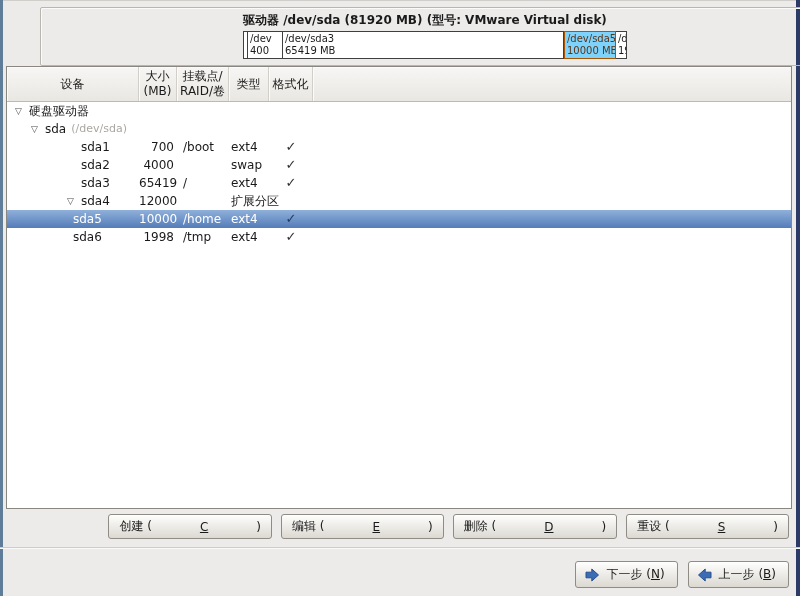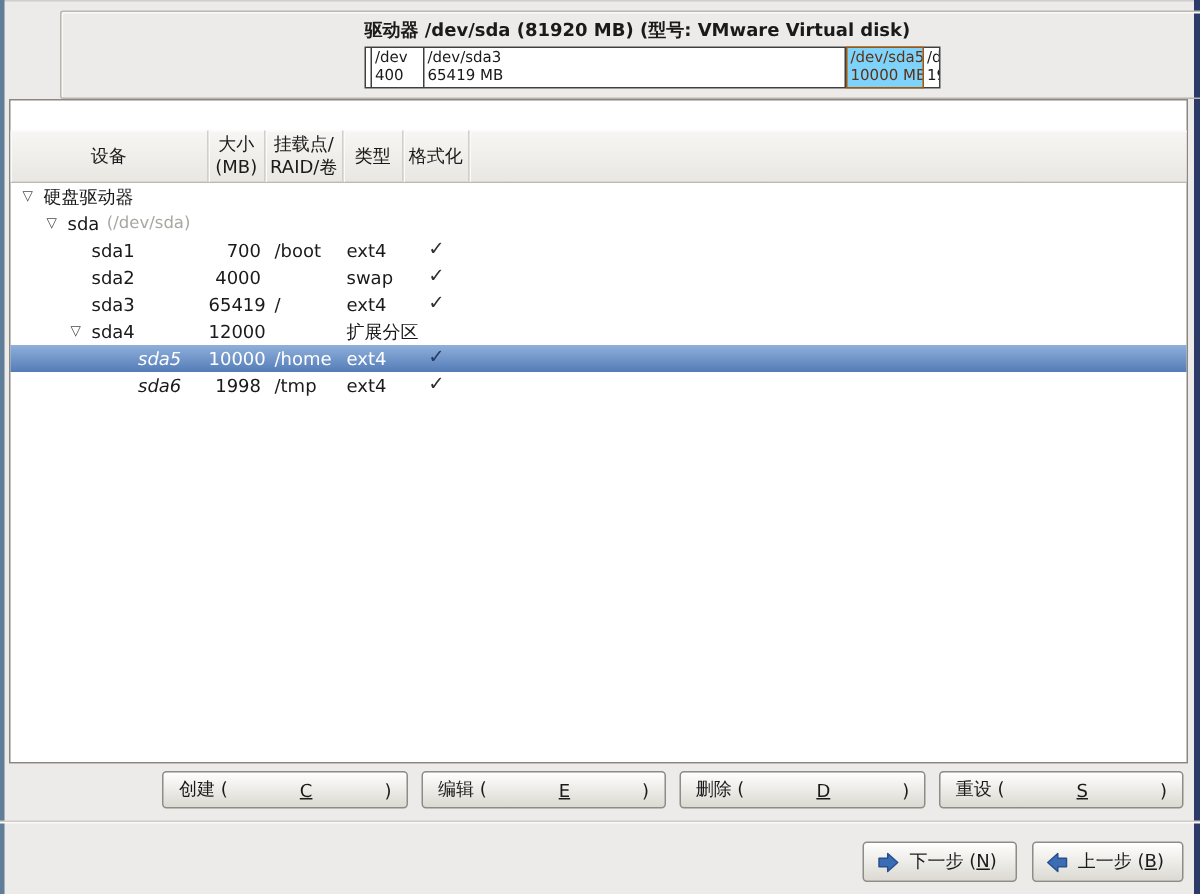--- a/index.html
+++ b/index.html
@@ -33,40 +33,40 @@
   .seg-sda2{width:35px;}
   .seg-sda3{flex:1;}
   .seg-sda5{width:52px;background:#7dd3fc;border:1px solid #a85400;color:#5c3317;margin:-1px 0;height:28px;}
   .seg-sda6{width:10px;border-right:none;}
 
   
   .ptable{
     position:absolute;left:6px;top:66px;width:786px;height:443px;
     background:#ffffff;border:1px solid #8a8781;box-sizing:border-box;
   }
-  .thead{display:flex;height:34px;background:linear-gradient(#f7f6f4,#e9e7e2);border-bottom:1px solid #bdbab4;margin-top:20px;}
+  .thead{display:flex;height:34px;background:linear-gradient(#f7f6f4,#e9e7e2);border-bottom:1px solid #bdbab4;}
   .th{
     display:flex;flex-direction:column;justify-content:center;align-items:center;
     border-right:1px solid #d2cfc9;box-shadow:inset 1px 1px 0 #fbfbfa;
     line-height:15px;box-sizing:border-box;flex:none;
   }
   .w-device{width:132px;}
   .w-size{width:38px;}
   .w-mount{width:52px;}
   .w-type{width:40px;}
   .w-format{width:44px;}
   .w-fill{flex:1;border-right:none;}
 
   .tree-row{display:flex;height:18px;line-height:18px;align-items:center;}
   .cell{overflow:visible;white-space:nowrap;box-sizing:border-box;flex:none;}
   .dev-cell{width:132px;display:flex;align-items:center;overflow:hidden;}
   .indent-0 .dev-cell{padding-left:8px;}
   .indent-1 .dev-cell{padding-left:24px;}
-  .indent-2 .dev-cell{padding-left:40px;}
-  .indent-3 .dev-cell{padding-left:71px;font-style:italic;}
+  .indent-2 .dev-cell{padding-left:60px;}
+  .indent-3 .dev-cell{padding-left:52px;}
   .expander{width:14px;flex:none;font-size:9px;color:#4b4b4b;}
   .note{color:#aaa7a2;margin-left:5px;font-size:11px;}
   .size-cell{width:38px;text-align:right;padding-right:3px;}
   .mount-cell{width:52px;padding-left:6px;}
   .type-cell{width:40px;padding-left:2px;}
   .format-cell{width:44px;text-align:center;color:#2f2f2f;font-size:13px;}
   .tree-row.selected{background:linear-gradient(#8fb0da,#547cb8);color:#ffffff;}
   .tree-row.selected .format-cell{color:#223a66;}
 
   

